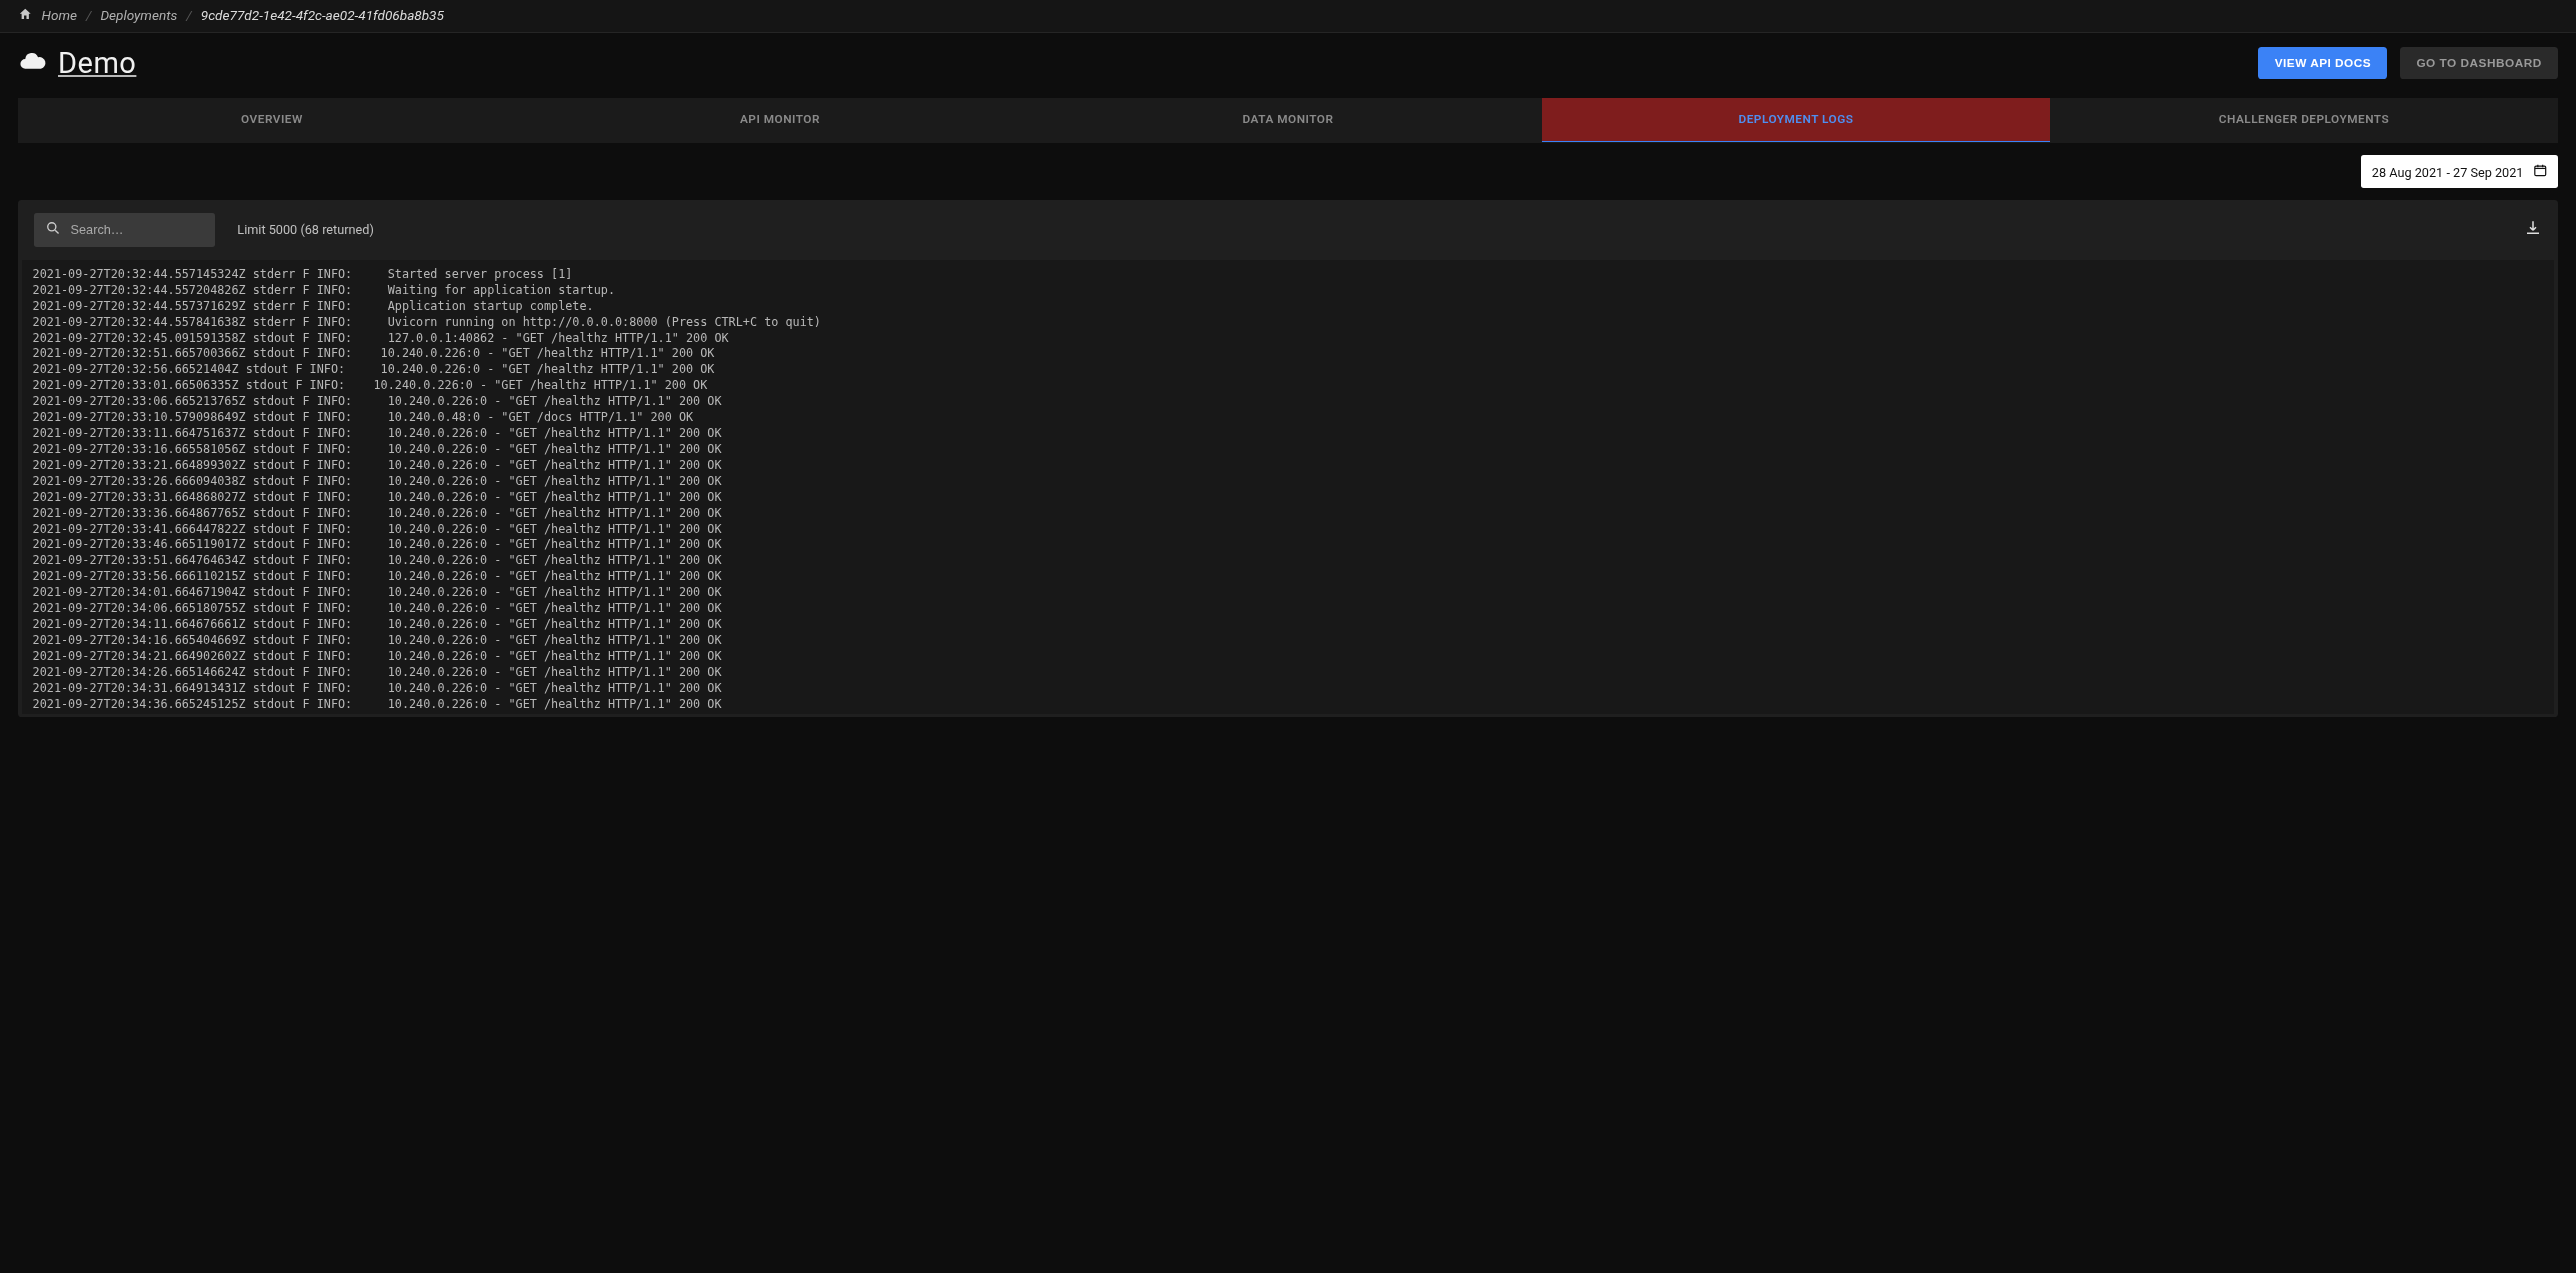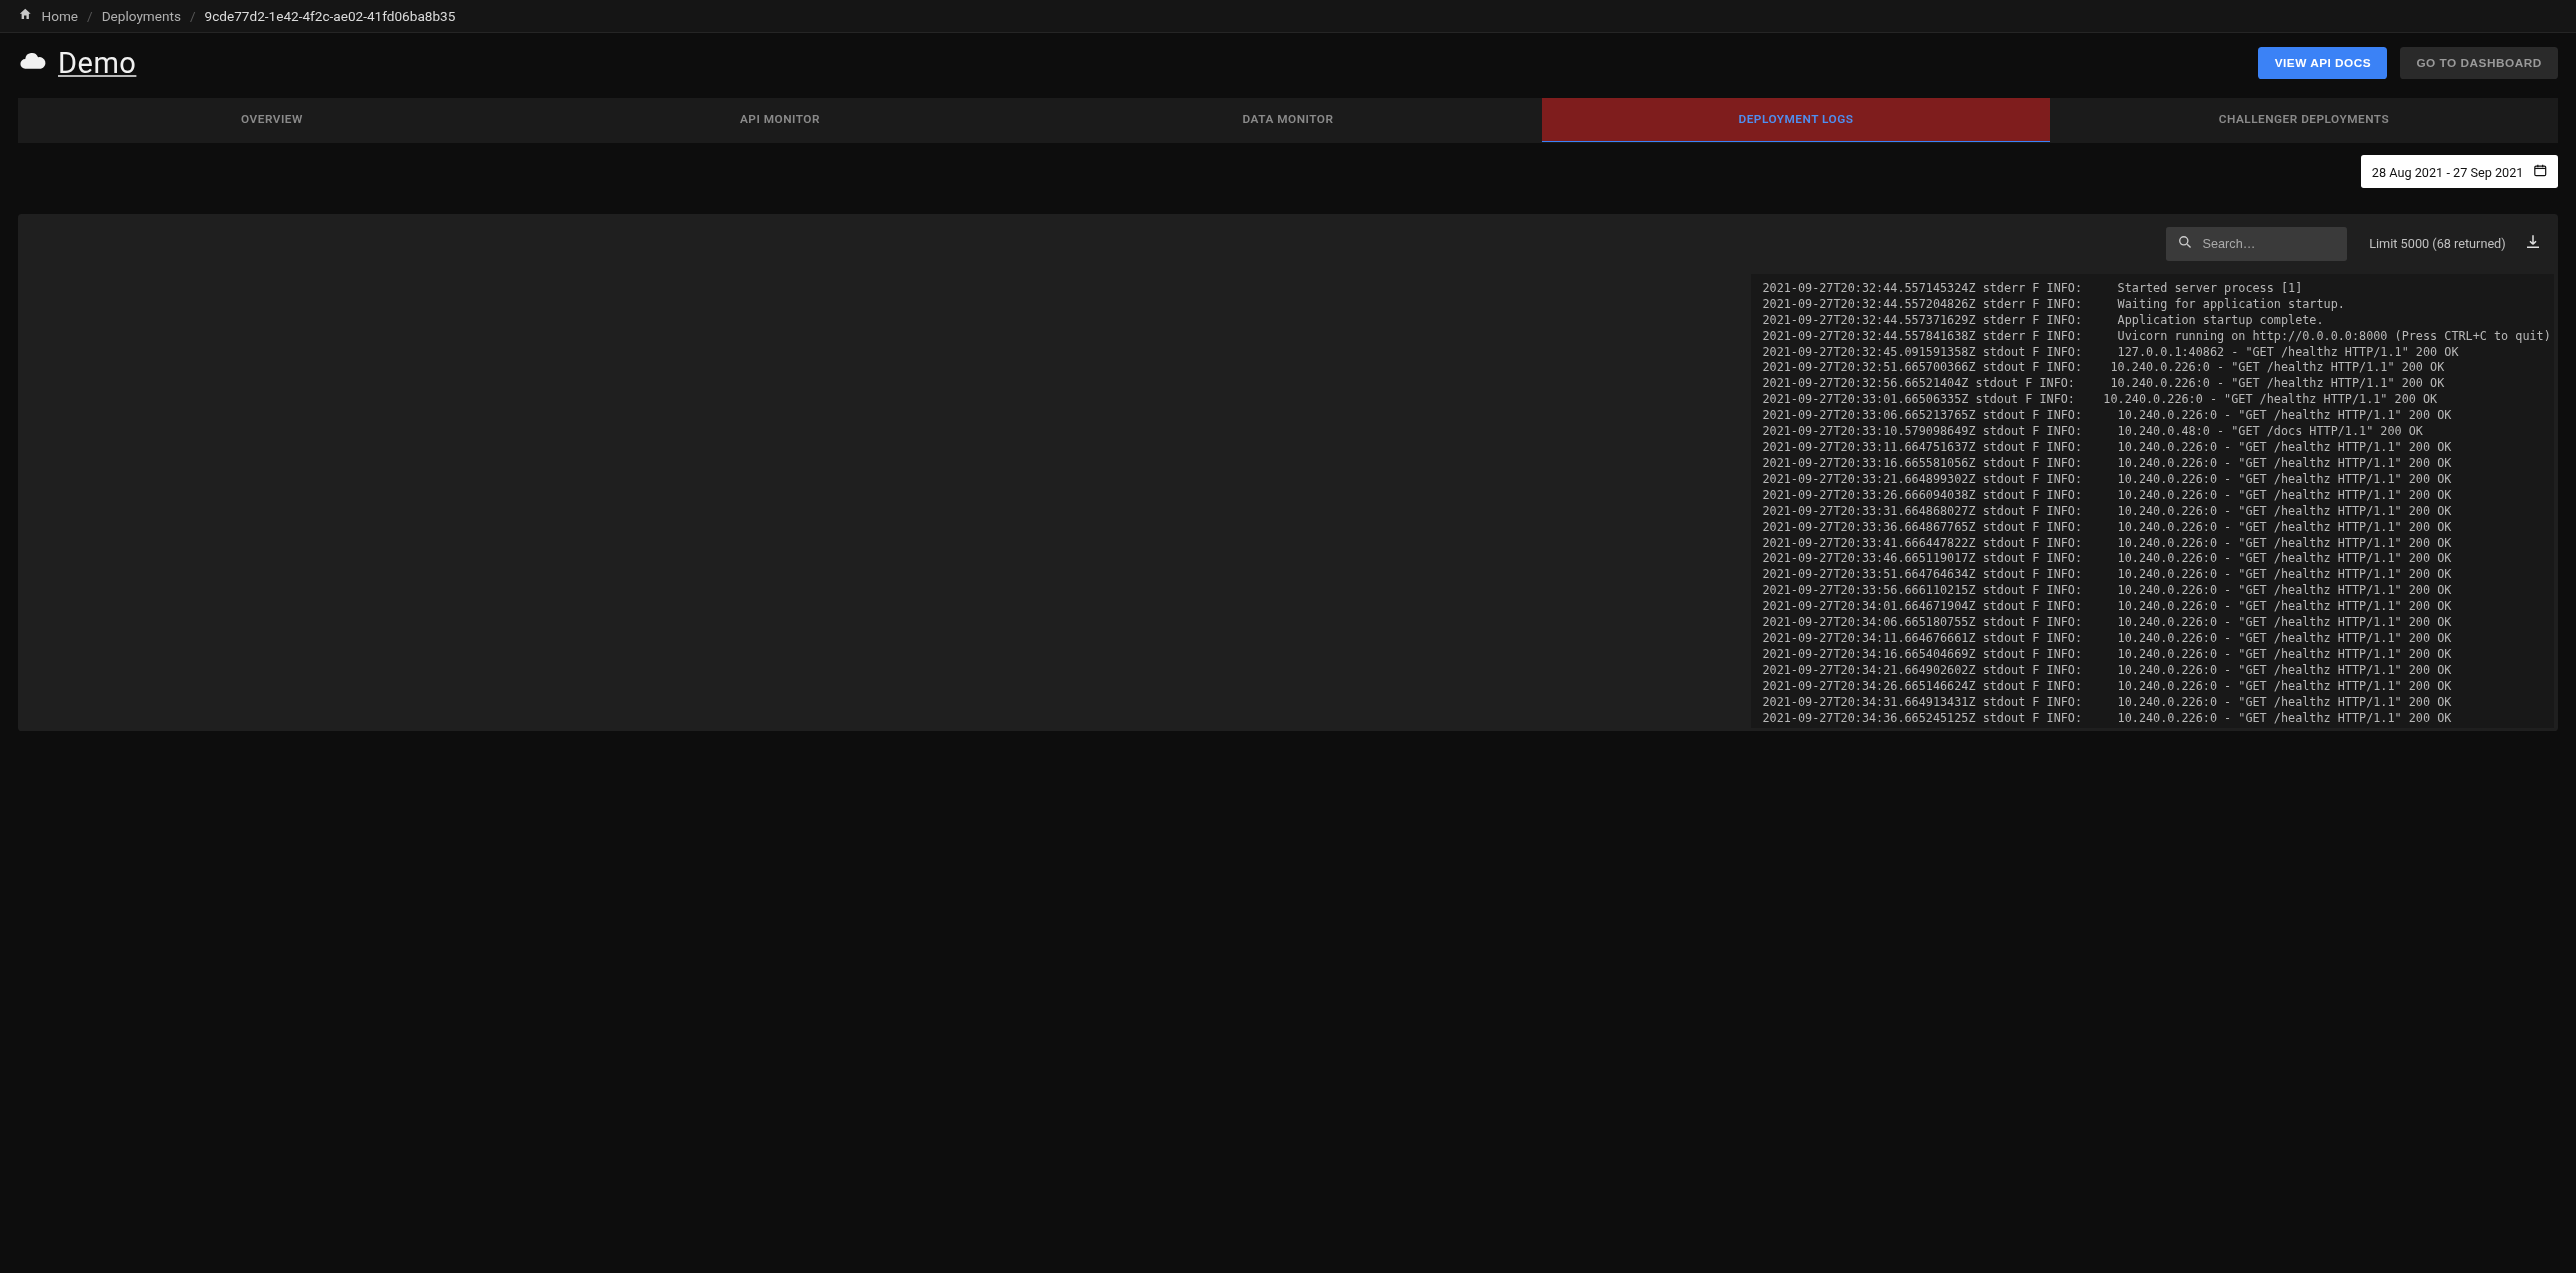--- a/index.html
+++ b/index.html
@@ -5,26 +5,27 @@
   * { box-sizing: border-box; margin: 0; padding: 0; }
   html, body {
     width: 100%; height: 100%;
     background: #0d0d0d;
     color: #b8b8b8;
     font-family: -apple-system, BlinkMacSystemFont, "Segoe UI", Roboto, Arial, sans-serif;
     font-size: 12.7px;
   }
   
   .breadcrumb-bar {
-    display: flex; align-items: center;
+    display: flex; align-items: flex-start;
     padding: 7.3px 18px;
     border-bottom: 0.9px solid #252525;
     background: #151515;
     gap: 9px;
     font-size: 13.6px;
+    font-style: italic;
   }
   .breadcrumb-bar .sep { color: #555; }
   .breadcrumb-bar a, .breadcrumb-bar span.link {
     color: #b0b0b0; text-decoration: none; cursor: pointer;
   }
   .breadcrumb-bar span.current { color: #dcdcdc; }
   .home-icon { width: 14.5px; height: 14.5px; fill: #c8c8c8; }
 
   
   .header-row {
@@ -72,24 +73,24 @@
   .daterange {
     background: #fff; color: #111;
     padding: 7.3px 11px; border-radius: 2.7px;
     display: flex; align-items: flex-end; gap: 9px;
     font-size: 12.7px; cursor: pointer;
   }
   .calendar-icon { width: 14.5px; height: 14.5px; fill: #111; }
 
   
   .logs-panel {
-    margin: 14px 18px 18px 18px;
+    margin: 0 18px 18px 18px;
     background: #1f1f1f;
     border-radius: 3.6px;
-    display: flex; flex-direction: column; align-items: flex-end;
+    display: flex; flex-direction: column;
   }
   .logs-toolbar {
     display: flex; align-items: center; justify-content: space-between;
     padding: 12.7px 16.3px;
     gap: 18px;
   }
   .logs-toolbar-left {
     display: flex; align-items: center; gap: 22px;
   }
   .search-box {

